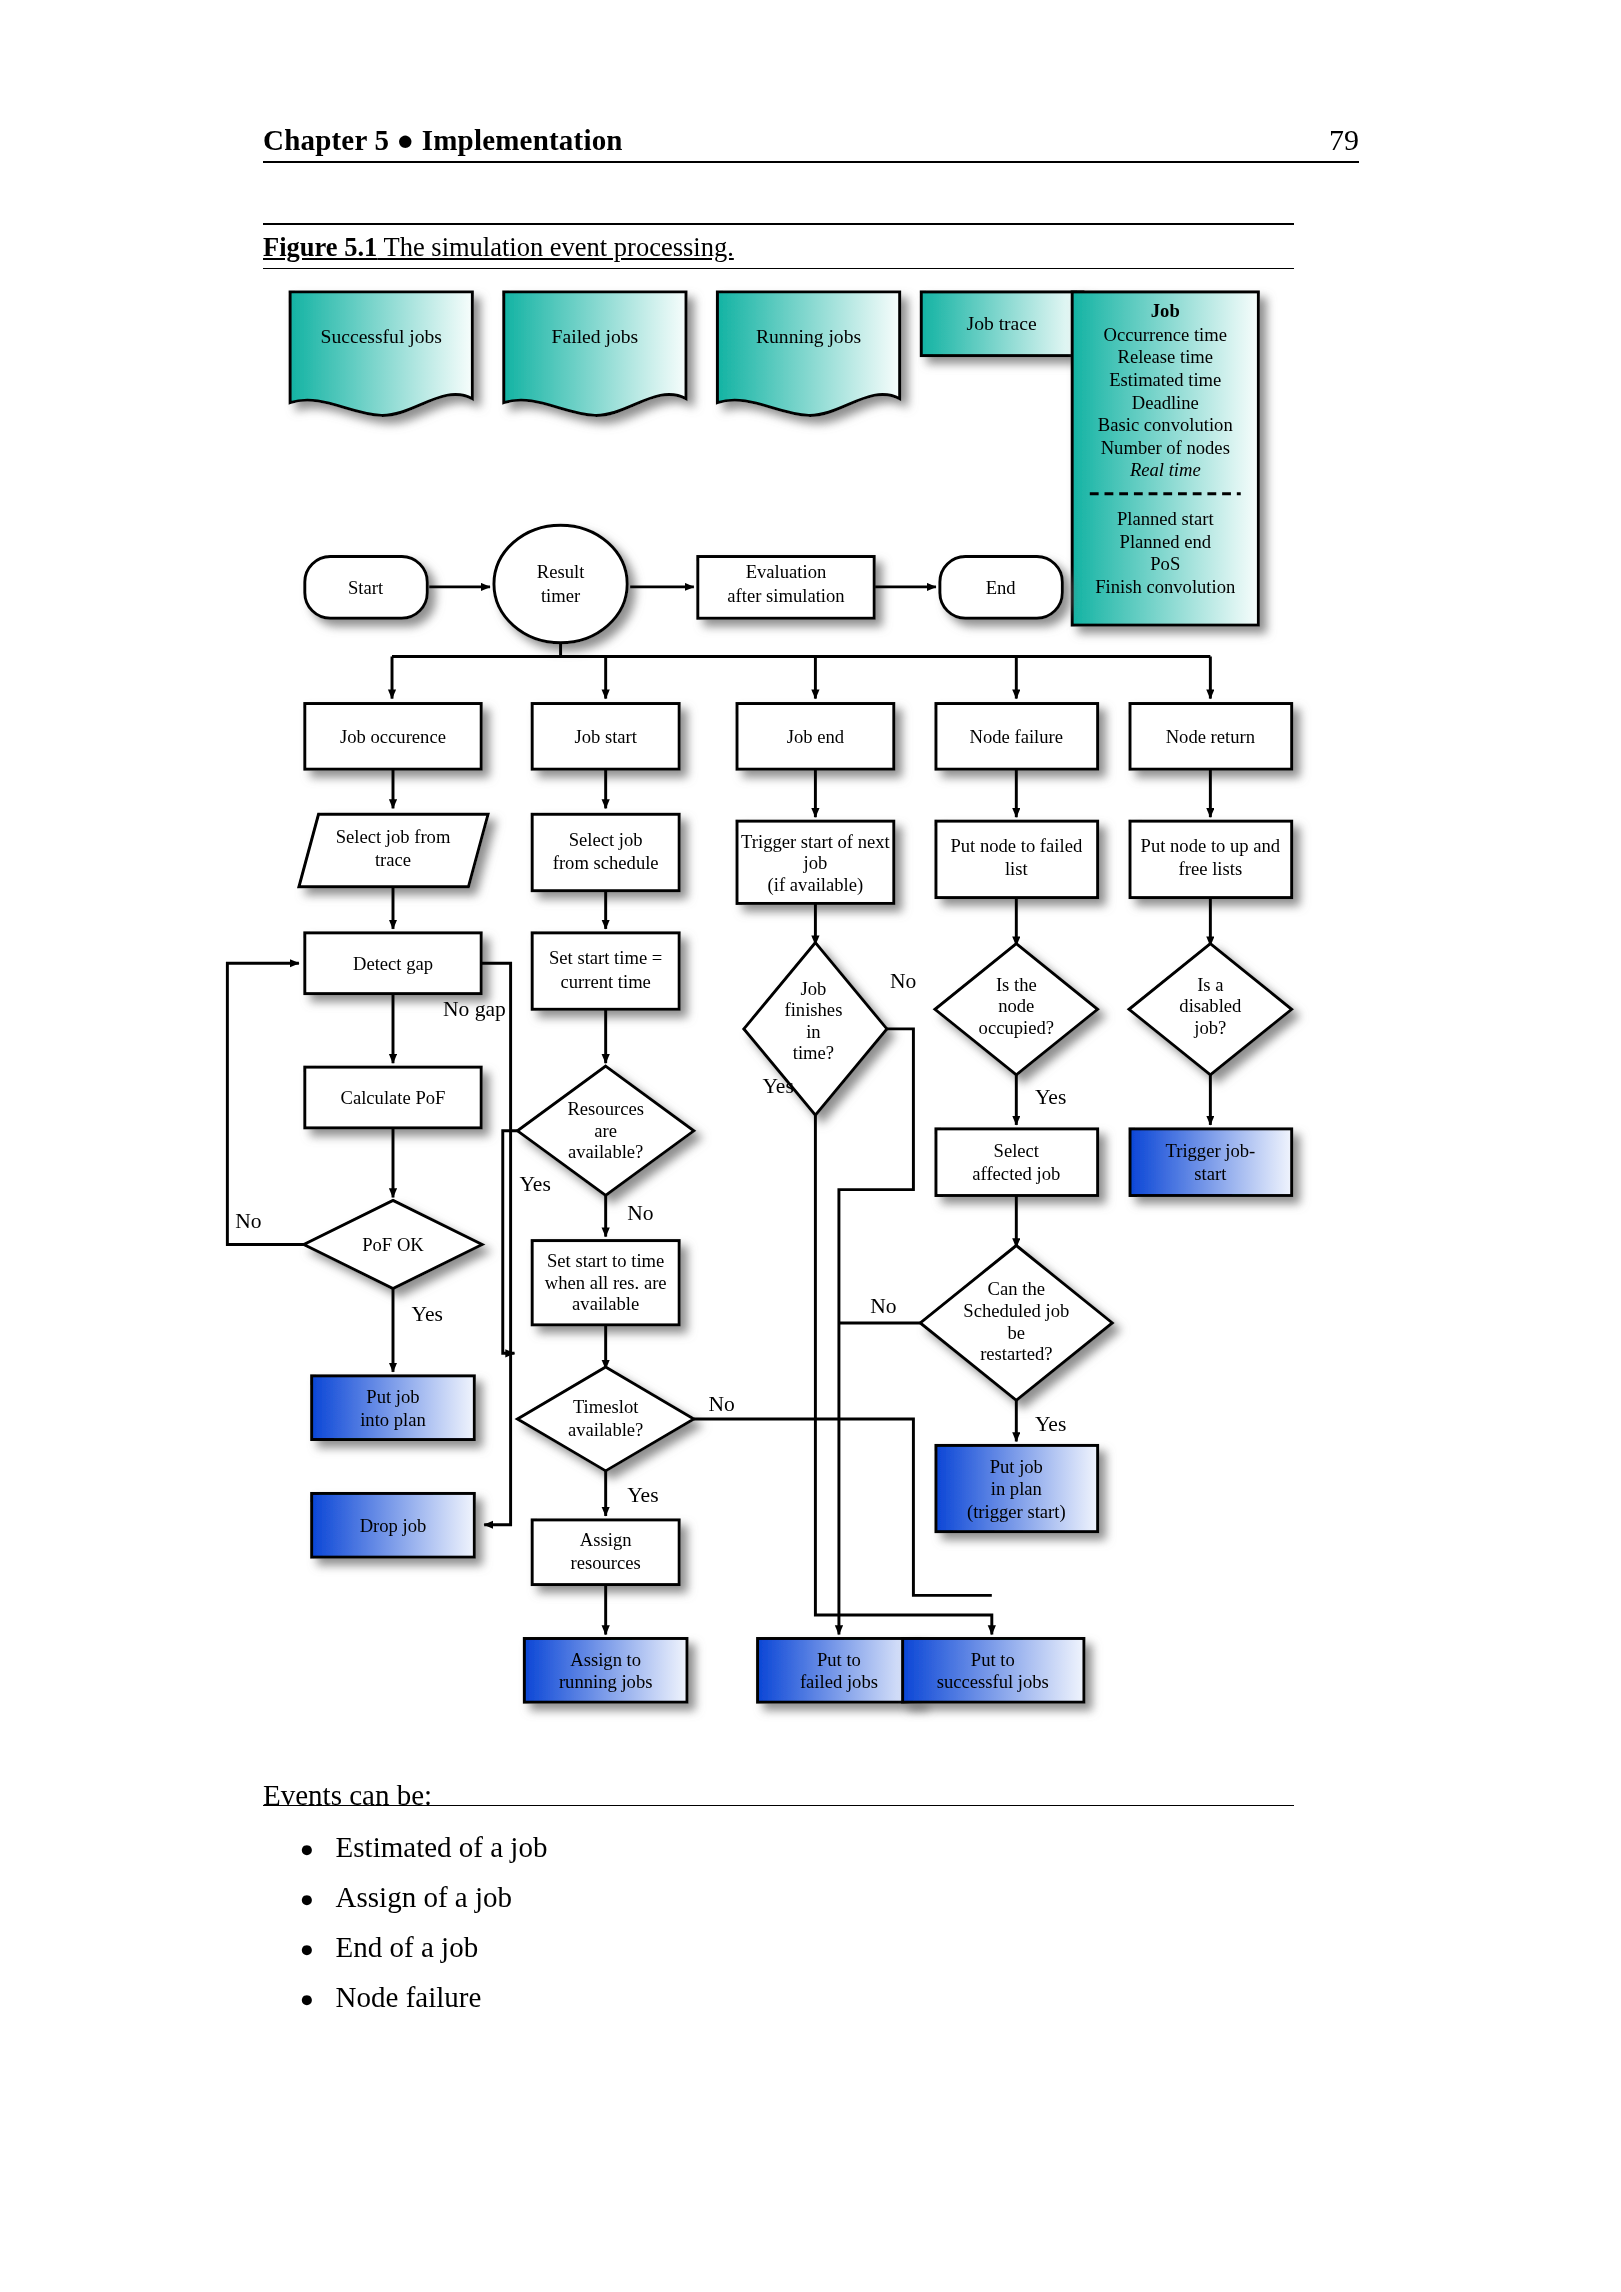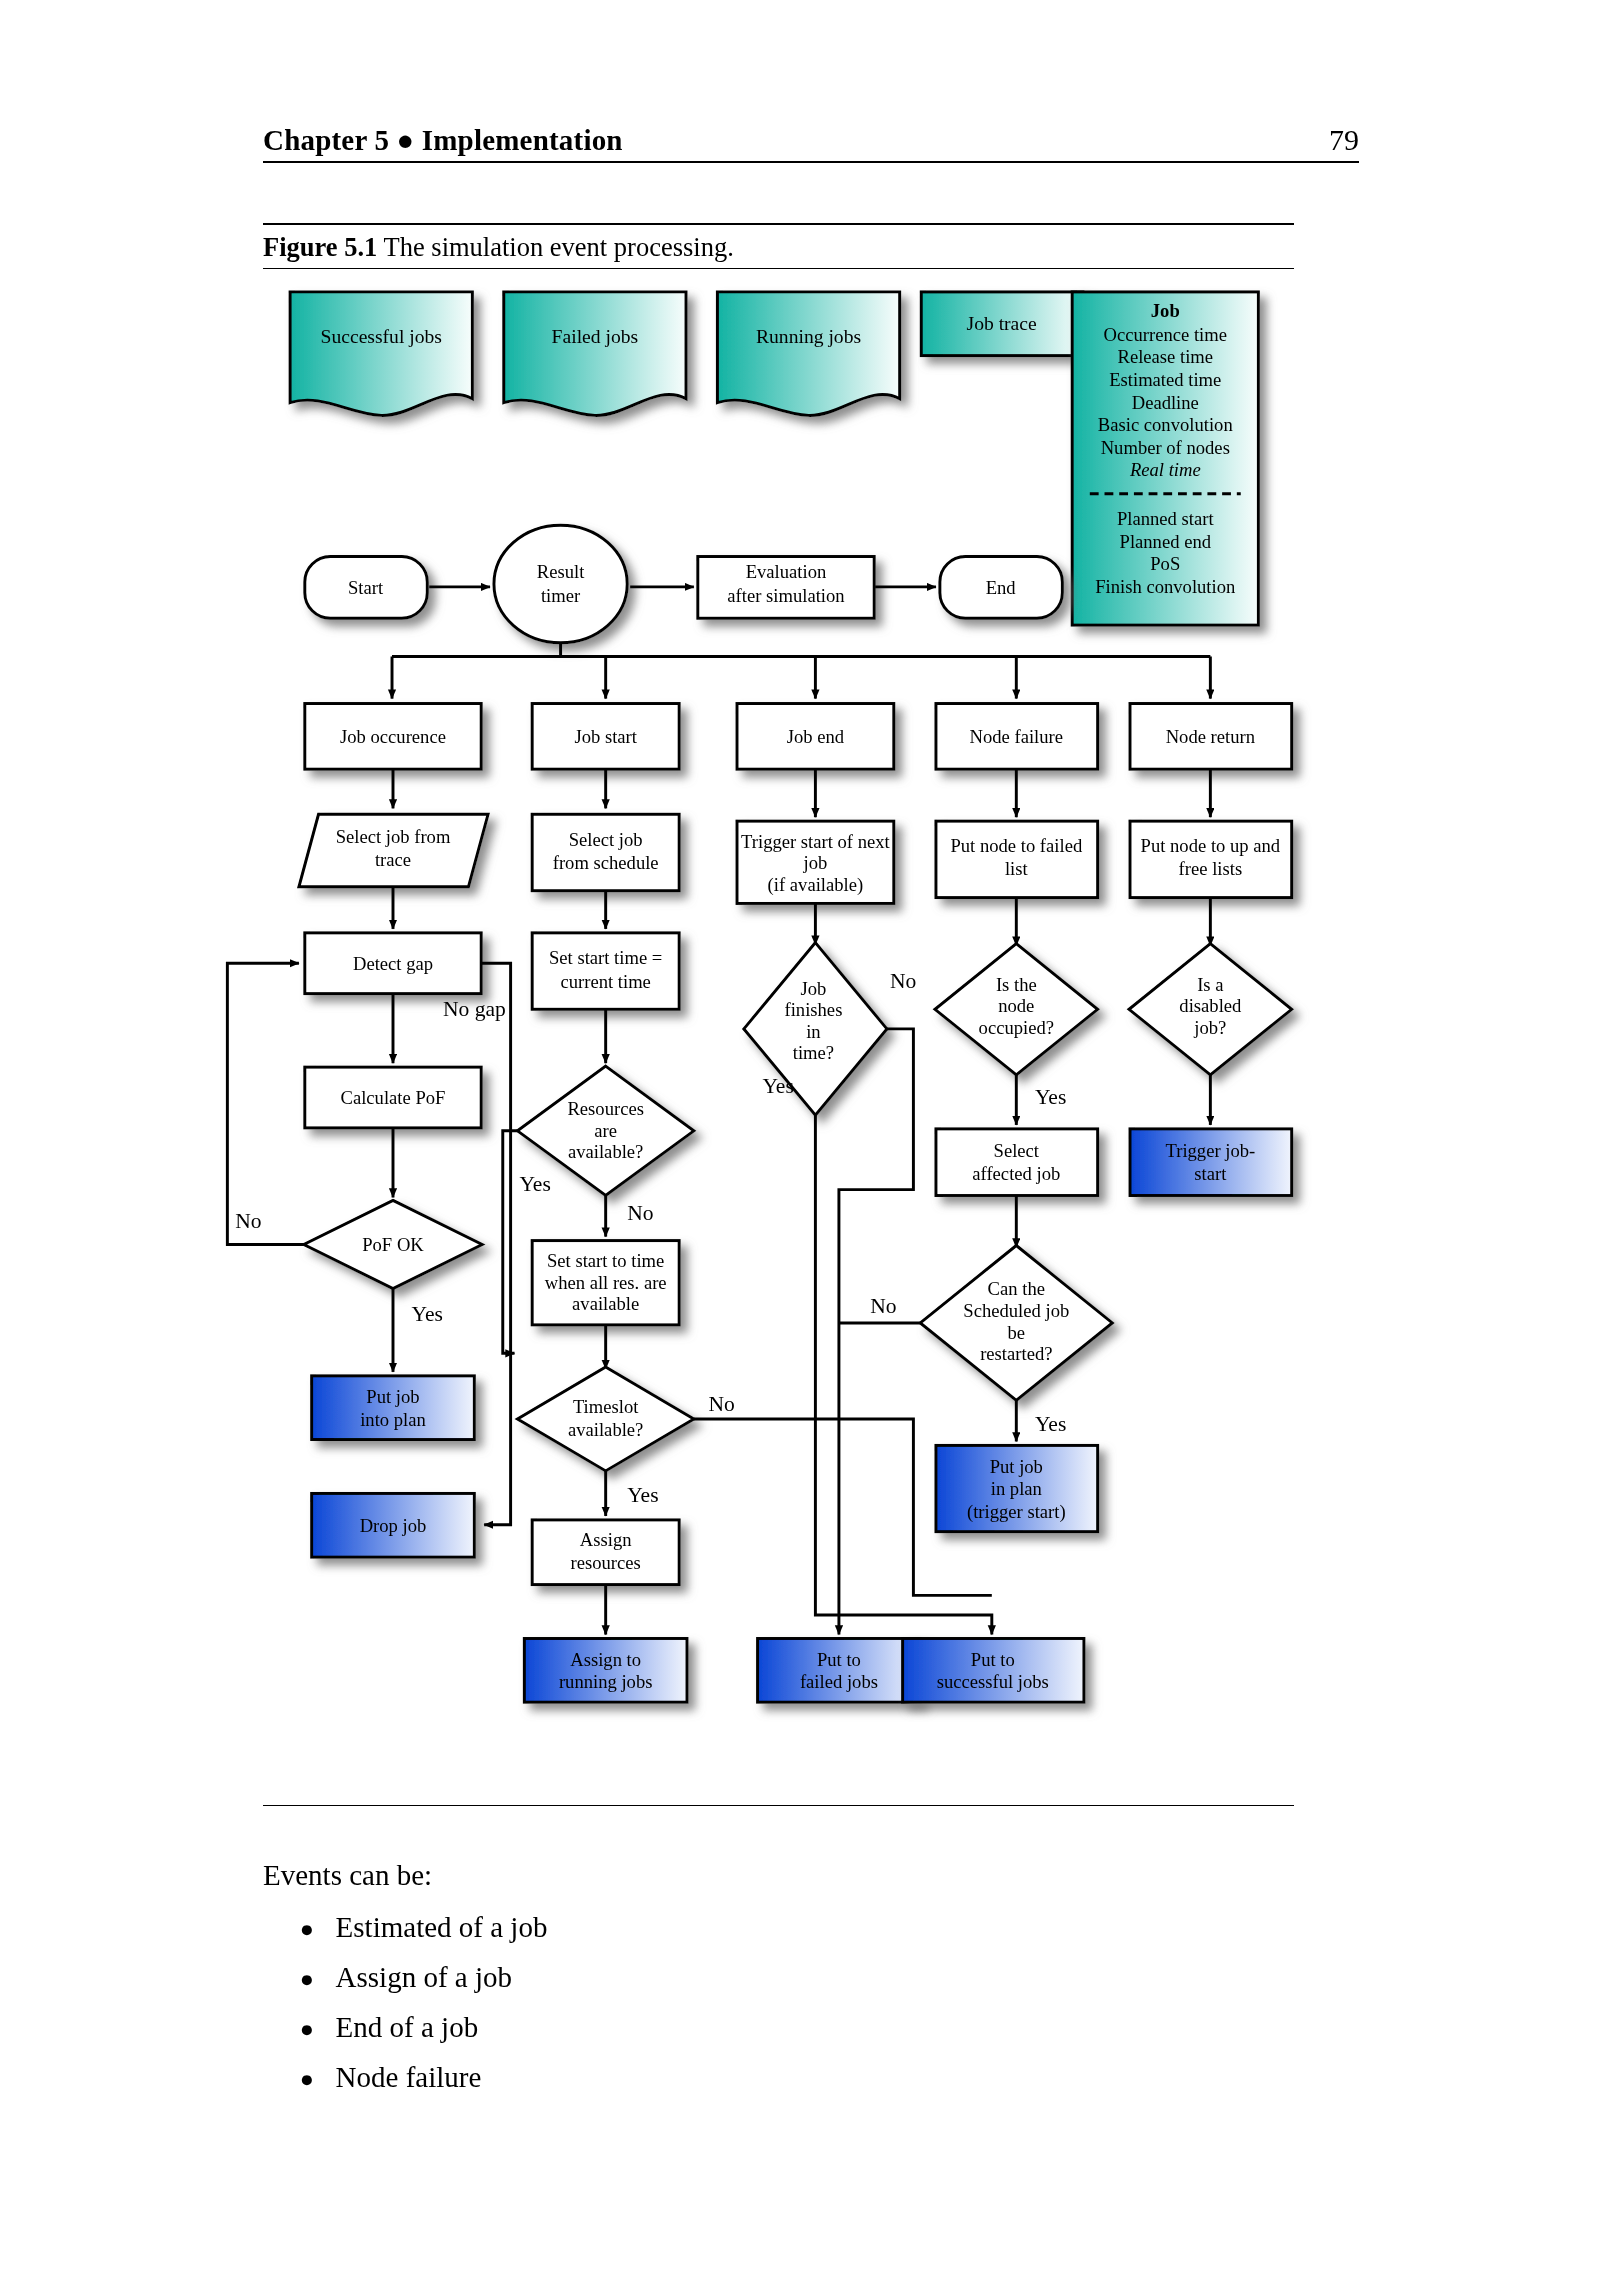--- a/index.html
+++ b/index.html
@@ -9,31 +9,31 @@
   
   .rh{position:absolute;left:263px;top:123px;width:1096px;}
   .rh-row{display:flex;justify-content:space-between;align-items:baseline;}
   .rh-title{font-weight:bold;font-size:29px;letter-spacing:0.2px;}
   .rh-page{font-weight:normal;font-size:30px;}
   .rh-rule{margin-top:3.9px;border-top:2.5px solid #000;}
 
   
   .figcap{position:absolute;left:263px;top:223px;width:1031px;}
   .figcap-rule-top{border-top:2.5px solid #000;}
-  .figcap-txt{font-size:26.5px;padding:6.9px 0 4.9px 0;}
+  .figcap-txt{font-size:26.5px;padding:6.9px 0 4.9px 0;text-decoration:underline;}
   .figcap-txt b{font-weight:bold;}
   .figcap-rule-bot{border-top:1.6px solid #000;}
 
   
   #fig{position:absolute;left:0px;top:279px;width:1621px;height:1490px;}
   #fig svg{position:absolute;left:0;top:0;}
 
   
   .botrule{position:absolute;left:263px;top:1805px;width:1031px;border-top:1.6px solid #000;}
-  .bodytxt{position:absolute;left:263px;top:1860px;width:882px;font-size:29px;line-height:1.05;}
+  .bodytxt{position:absolute;left:263px;top:1780px;width:882px;font-size:29px;line-height:1.05;}
   .bullets{list-style:none;margin:21.6px 0 0 0;padding:0;}
   .bullets li{display:flex;align-items:baseline;margin-bottom:19.6px;font-size:29px;}
   .bullets li .bul{width:51px;text-align:right;padding-right:21.6px;font-size:23.5px;line-height:1;}
 </style>
 </head>
 <body>
 
 <div id="page">
 
   <div class="rh">

